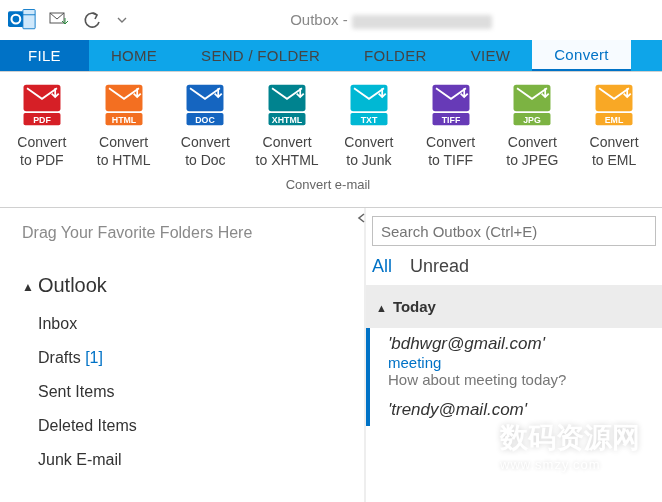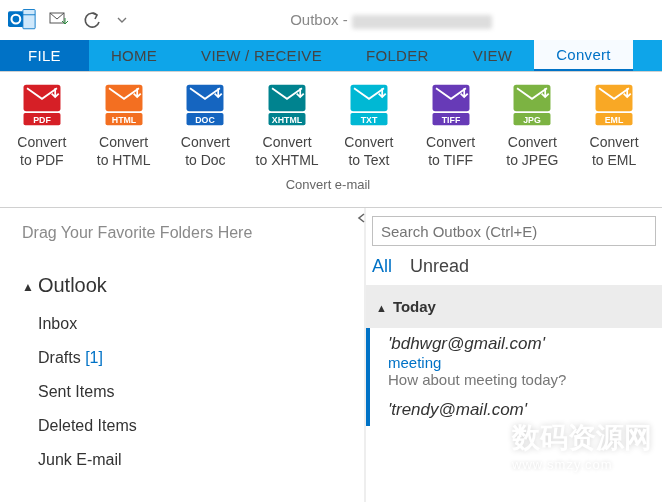--- a/index.html
+++ b/index.html
@@ -49,21 +49,21 @@
   .filter-row .flt.active { color: #0072c6; }
 
   .group-header { background: #ececec; padding: 13px 10px; font-size: 15px; font-weight: 600; color: #333; cursor: pointer; }
   .group-header .caret { font-size: 11px; margin-right: 6px; }
 
   .msg { border-left: 4px solid #0072c6; padding: 6px 10px 6px 18px; cursor: pointer; }
   .msg .from { font-style: italic; color: #333; font-size: 17px; }
   .msg .subj { color: #0072c6; font-size: 15px; }
   .msg .prev { color: #777; font-size: 15px; white-space: nowrap; overflow: hidden; text-overflow: ellipsis; }
 
-  .watermark { position: absolute; right: 10px; bottom: 30px; pointer-events: none; opacity: 0.6; }
+  .watermark { position: absolute; right: 22px; bottom: 30px; pointer-events: none; opacity: 0.6; }
   .watermark .t1 { font-size: 28px; color: #fff; text-shadow: 0 0 6px rgba(0,0,0,.3); font-weight: 700; }
   .watermark .t2 { font-size: 13px; color: #fff; text-shadow: 0 0 4px rgba(0,0,0,.3); letter-spacing: 1px; }
 </style>
 </head>
 <body>
 
 <div class="titlebar">
   <div class="qat">
     <span class="outlook-logo">
       <svg viewBox="0 0 32 32">
@@ -93,21 +93,21 @@
     </span>
   </div>
   <div class="title">
     <span>Outbox - </span><span class="blur"></span>
   </div>
 </div>
 
 <div class="tabs">
   <div class="tab file">FILE</div>
   <div class="tab">HOME</div>
-  <div class="tab">VIEW / RECEIVE</div>
+  <div class="tab">SEND / FOLDER</div>
   <div class="tab">FOLDER</div>
   <div class="tab">VIEW</div>
   <div class="tab active">Convert</div>
 </div>
 
 <div class="ribbon" style="height:136px;">
   <div class="ribbon-group" id="ribbon-group">
       <div class="ribbon-btn">
         <div class="ico">
           <svg viewBox="0 0 50 50">
@@ -164,21 +164,21 @@
         <div class="ico">
           <svg viewBox="0 0 50 50">
             <rect x="4" y="2" width="42" height="30" rx="3" fill="#00b8d4"></rect>
             <path d="M8 6 L25 18 L42 6" fill="none" stroke="#fff" stroke-width="2"></path>
             <path d="M40 6 v10 M36 12 l4 4 l4 -4" fill="none" stroke="#fff" stroke-width="2"></path>
             <rect x="4" y="34" width="42" height="14" rx="2" fill="#00b8d4"></rect>
             <text x="25" y="45" text-anchor="middle" font-size="10" font-weight="700" fill="#fff" font-family="Segoe UI">TXT</text>
           </svg>
         </div>
         <div>Convert</div>
-        <div>to Text</div>
+        <div>to Junk</div>
       </div>
       <div class="ribbon-btn">
         <div class="ico">
           <svg viewBox="0 0 50 50">
             <rect x="4" y="2" width="42" height="30" rx="3" fill="#673ab7"></rect>
             <path d="M8 6 L25 18 L42 6" fill="none" stroke="#fff" stroke-width="2"></path>
             <path d="M40 6 v10 M36 12 l4 4 l4 -4" fill="none" stroke="#fff" stroke-width="2"></path>
             <rect x="4" y="34" width="42" height="14" rx="2" fill="#673ab7"></rect>
             <text x="25" y="45" text-anchor="middle" font-size="10" font-weight="700" fill="#fff" font-family="Segoe UI">TIFF</text>
           </svg>

